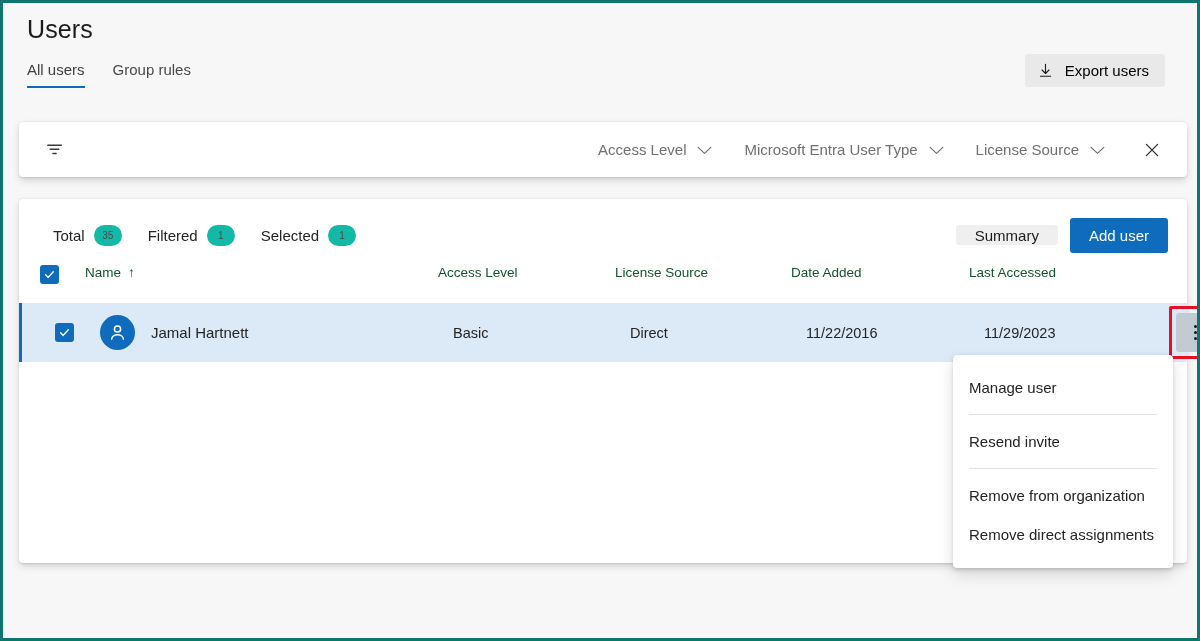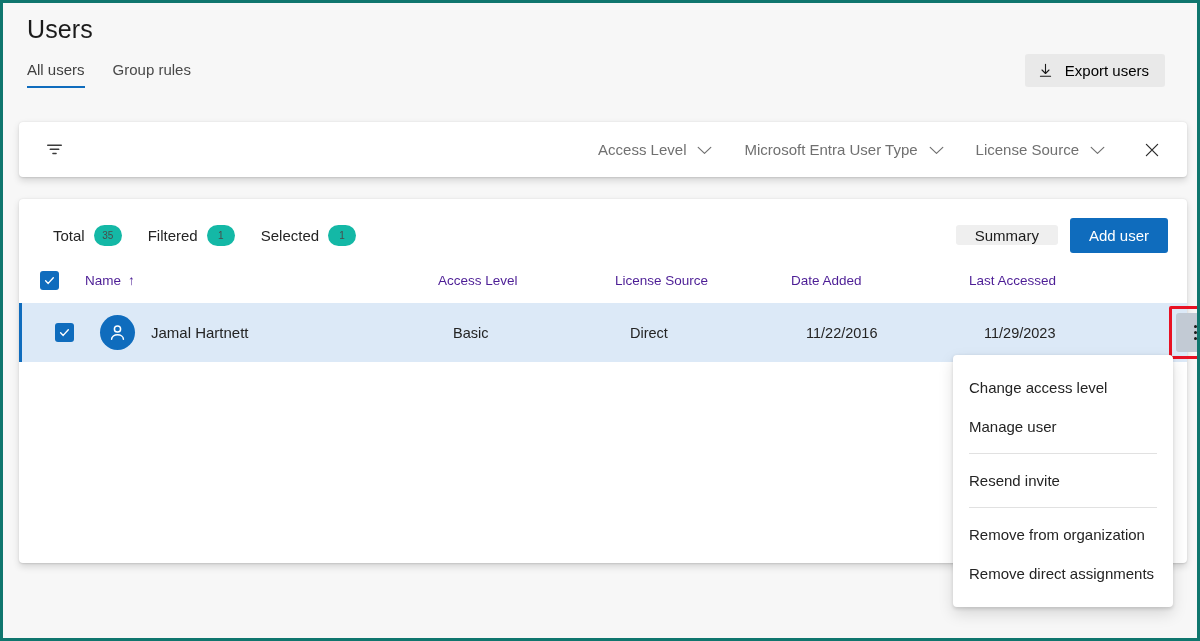--- a/index.html
+++ b/index.html
@@ -207,24 +207,24 @@
     cursor: pointer;
   }
 
   
   .tbl-head {
     position: absolute;
     left: 0; right: 0;
     top: 66px;
     height: 31px;
     display: flex;
-    align-items: center;
+    align-items: flex-start;
     padding-left: 21px;
     font-size: 13.5px;
-    color: #4c1d95;
+    color: #14532d;
   }
   .tbl-row {
     position: absolute;
     left: 0; right: 0;
     top: 104px;
     height: 59px;
     display: flex;
     align-items: center;
     padding-left: 36px;
     background: #dce9f7;
@@ -474,21 +474,20 @@
                 <i></i>
             </span>
           </button>
           <span class="kebab-ann"></span>
         </span>
       </div>
     </div>
   </div>
 
   <div class="ctx-menu">
-    <div class="ctx-item">Change access level</div>
     <div class="ctx-item">Manage user</div>
     <div class="ctx-sep"></div>
     <div class="ctx-item">Resend invite</div>
     <div class="ctx-sep"></div>
     <div class="ctx-item">Remove from organization</div>
     <div class="ctx-item">Remove direct assignments</div>
   </div>
 
 </div>
 

